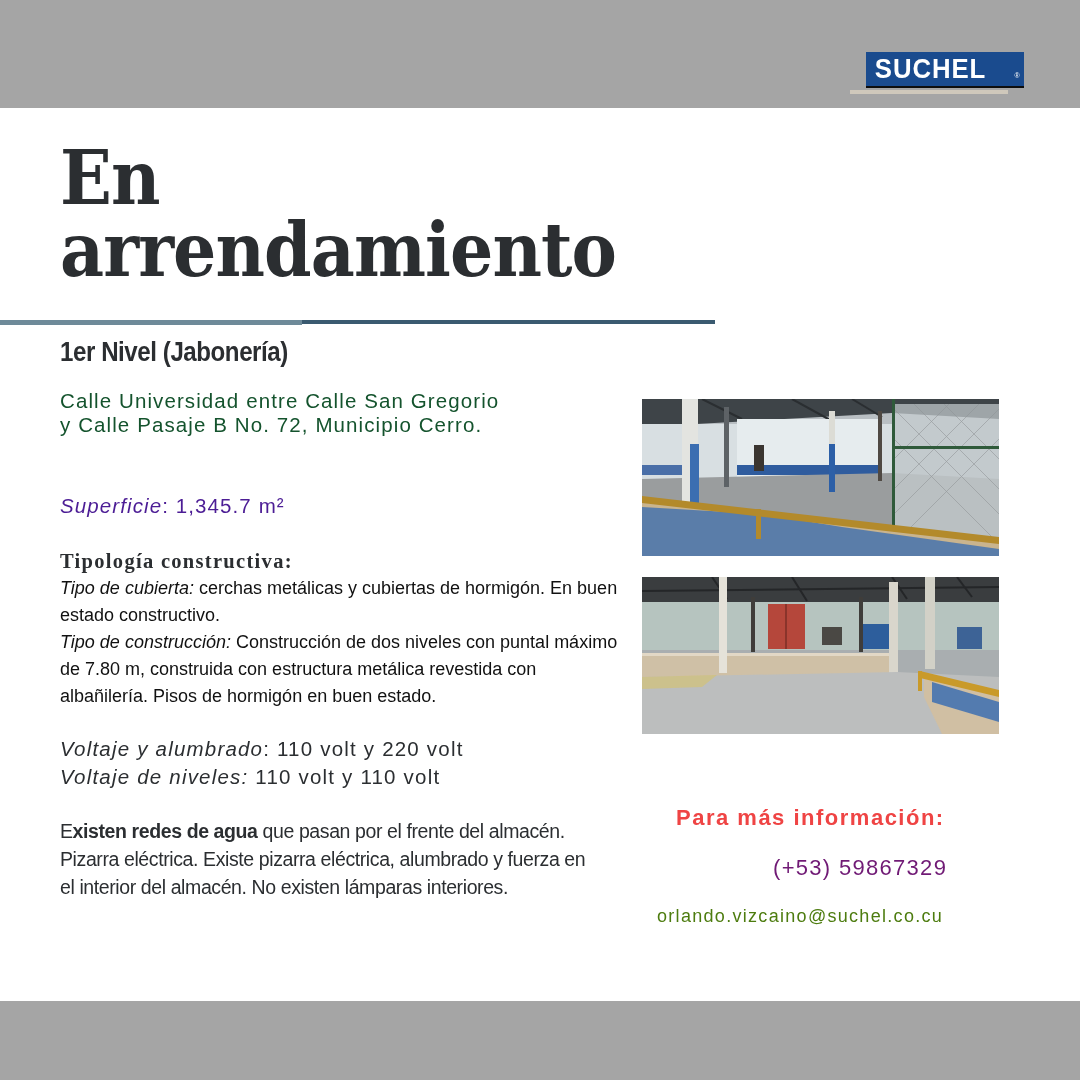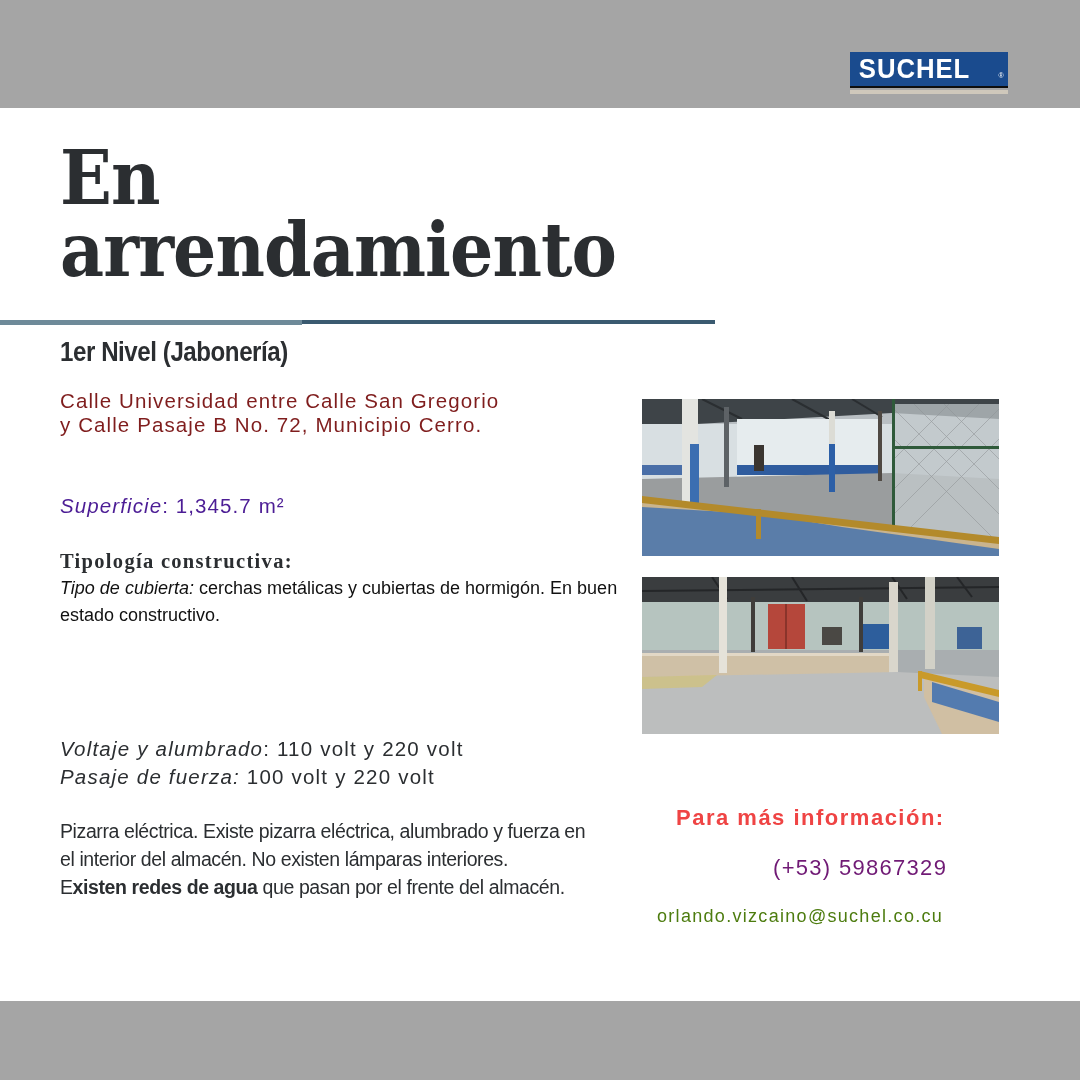--- a/index.html
+++ b/index.html
@@ -3,33 +3,33 @@
   <meta charset="utf-8">
   <style>
     * { margin: 0; padding: 0; box-sizing: border-box; }
     html, body { width: 1080px; height: 1080px; background: #ffffff; overflow: hidden; }
     body { position: relative; font-family: "Liberation Sans", sans-serif; color: #2b2e31; }
 
     .band-top { position: absolute; left: 0; top: 0; width: 1080px; height: 108px; background: #a5a5a5; }
     .band-bottom { position: absolute; left: 0; top: 1001px; width: 1080px; height: 79px; background: #a5a5a5; }
 
     .logo { position: absolute; left: 850px; top: 52px; width: 158px; height: 42px; }
-    .logo .logo-box { position: absolute; left: 0; top: 0; width: 158px; height: 36px; background: #1a4b8e; border-bottom: 2px solid #0d0d0d; display: flex; align-items: center; justify-content: center; gap: 22px; }
+    .logo .logo-box { position: absolute; left: 16px; top: 0; width: 158px; height: 36px; background: #1a4b8e; border-bottom: 2px solid #0d0d0d; display: flex; align-items: center; justify-content: center; gap: 22px; }
     .logo .logo-under { position: absolute; left: 0; top: 38px; width: 158px; height: 4px; background: #cfc8bb; }
     .logo .logo-text { color: #ffffff; font-family: "Liberation Sans", sans-serif; font-weight: bold; font-size: 28px; letter-spacing: 1px; transform: scaleX(0.92); }
     .logo .logo-reg { color: #ffffff; font-size: 7px; margin-left: 1px; margin-top: 12px; }
 
     .title { position: absolute; left: 60px; top: 142px; font-family: "DejaVu Serif", serif; font-weight: bold; color: #2b2e31; font-size: 74px; line-height: 72px; letter-spacing: -1px; transform: scaleX(0.92); transform-origin: left top; }
 
     .divider-left { position: absolute; left: 0; top: 320px; width: 302px; height: 5px; background: #6e8a99; }
     .divider-right { position: absolute; left: 302px; top: 320px; width: 413px; height: 4px; background: #3a5a70; }
 
     .subtitle { position: absolute; left: 60px; top: 336px; font-family: "Liberation Sans", sans-serif; font-weight: bold; font-size: 28px; color: #2b2e31; transform: scaleX(0.86); transform-origin: left top; letter-spacing: -0.5px; }
 
-    .address { position: absolute; left: 60px; top: 389px; font-size: 20.5px; line-height: 24px; letter-spacing: 1.1px; color: #7f1d1d; }
+    .address { position: absolute; left: 60px; top: 389px; font-size: 20.5px; line-height: 24px; letter-spacing: 1.1px; color: #14532d; }
 
     .superficie { position: absolute; left: 60px; top: 494px; font-size: 20.5px; letter-spacing: 1.1px; color: #4c1d95; }
     .superficie i { font-style: italic; }
 
     .tip-head { position: absolute; left: 60px; top: 550px; font-weight: bold; font-size: 20.5px; letter-spacing: 1.3px; color: #2b2e31; font-family: Liberation Serif, serif; }
     .tip-body { position: absolute; left: 60px; top: 575px; width: 560px; font-size: 18px; line-height: 27px; color: #111111; }
     .tip-body i { font-style: italic; margin-top: 20px; }
 
     .volt { position: absolute; left: 60px; top: 735px; font-size: 20.5px; line-height: 28px; letter-spacing: 1.2px; color: #2b2e31; }
     .volt i { font-style: italic; }
@@ -71,30 +71,31 @@
 <div class="address">
   <div>Calle Universidad entre Calle San Gregorio</div>
   <div>y Calle Pasaje B No. 72, Municipio Cerro.</div>
 </div>
 
 <div class="superficie"><i>Superficie</i><span>: 1,345.7 m²</span></div>
 
 <div class="tip-head">Tipología constructiva:</div>
 <div class="tip-body">
   <div><i>Tipo de cubierta:</i><span> cerchas metálicas y cubiertas de hormigón. En buen estado constructivo.</span></div>
+  <div><i>Tipo de construcción:</i><span> Construcción de dos niveles con puntal máximo de 7.80 m, construida con estructura metálica revestida con albañilería. Pisos de hormigón en buen estado.</span></div>
 </div>
 
 <div class="volt">
   <div><i>Voltaje y alumbrado</i><span>: 110 volt y 220 volt</span></div>
-  <div><i>Pasaje de fuerza:</i><span> 100 volt y 220 volt</span></div>
+  <div><i>Voltaje de niveles:</i><span> 110 volt y 110 volt</span></div>
 </div>
 
 <div class="pizarra">
+  <div><span>E</span><b>xisten redes de agua</b><span> que pasan por el frente del almacén.</span></div>
   <div>Pizarra eléctrica. Existe pizarra eléctrica, alumbrado y fuerza en el interior del almacén. No existen lámparas interiores.</div>
-  <div><span>E</span><b>xisten redes de agua</b><span> que pasan por el frente del almacén.</span></div>
 </div>
 
 <div class="photo photo-1" title="Interior del almacén con columnas azules y reja metálica">
   <svg width="357" height="157" viewBox="0 0 357 157" xmlns="http://www.w3.org/2000/svg">
     <rect width="357" height="157" fill="#b9bfc3"></rect>
 
     <polygon points="0,0 357,0 357,20 250,14 0,28" fill="#3e4448"></polygon>
     <line x1="60" y1="0" x2="100" y2="20" stroke="#2a2e31" stroke-width="2"></line>
     <line x1="150" y1="0" x2="190" y2="22" stroke="#2a2e31" stroke-width="2"></line>
     <line x1="210" y1="0" x2="240" y2="18" stroke="#2a2e31" stroke-width="2"></line>

